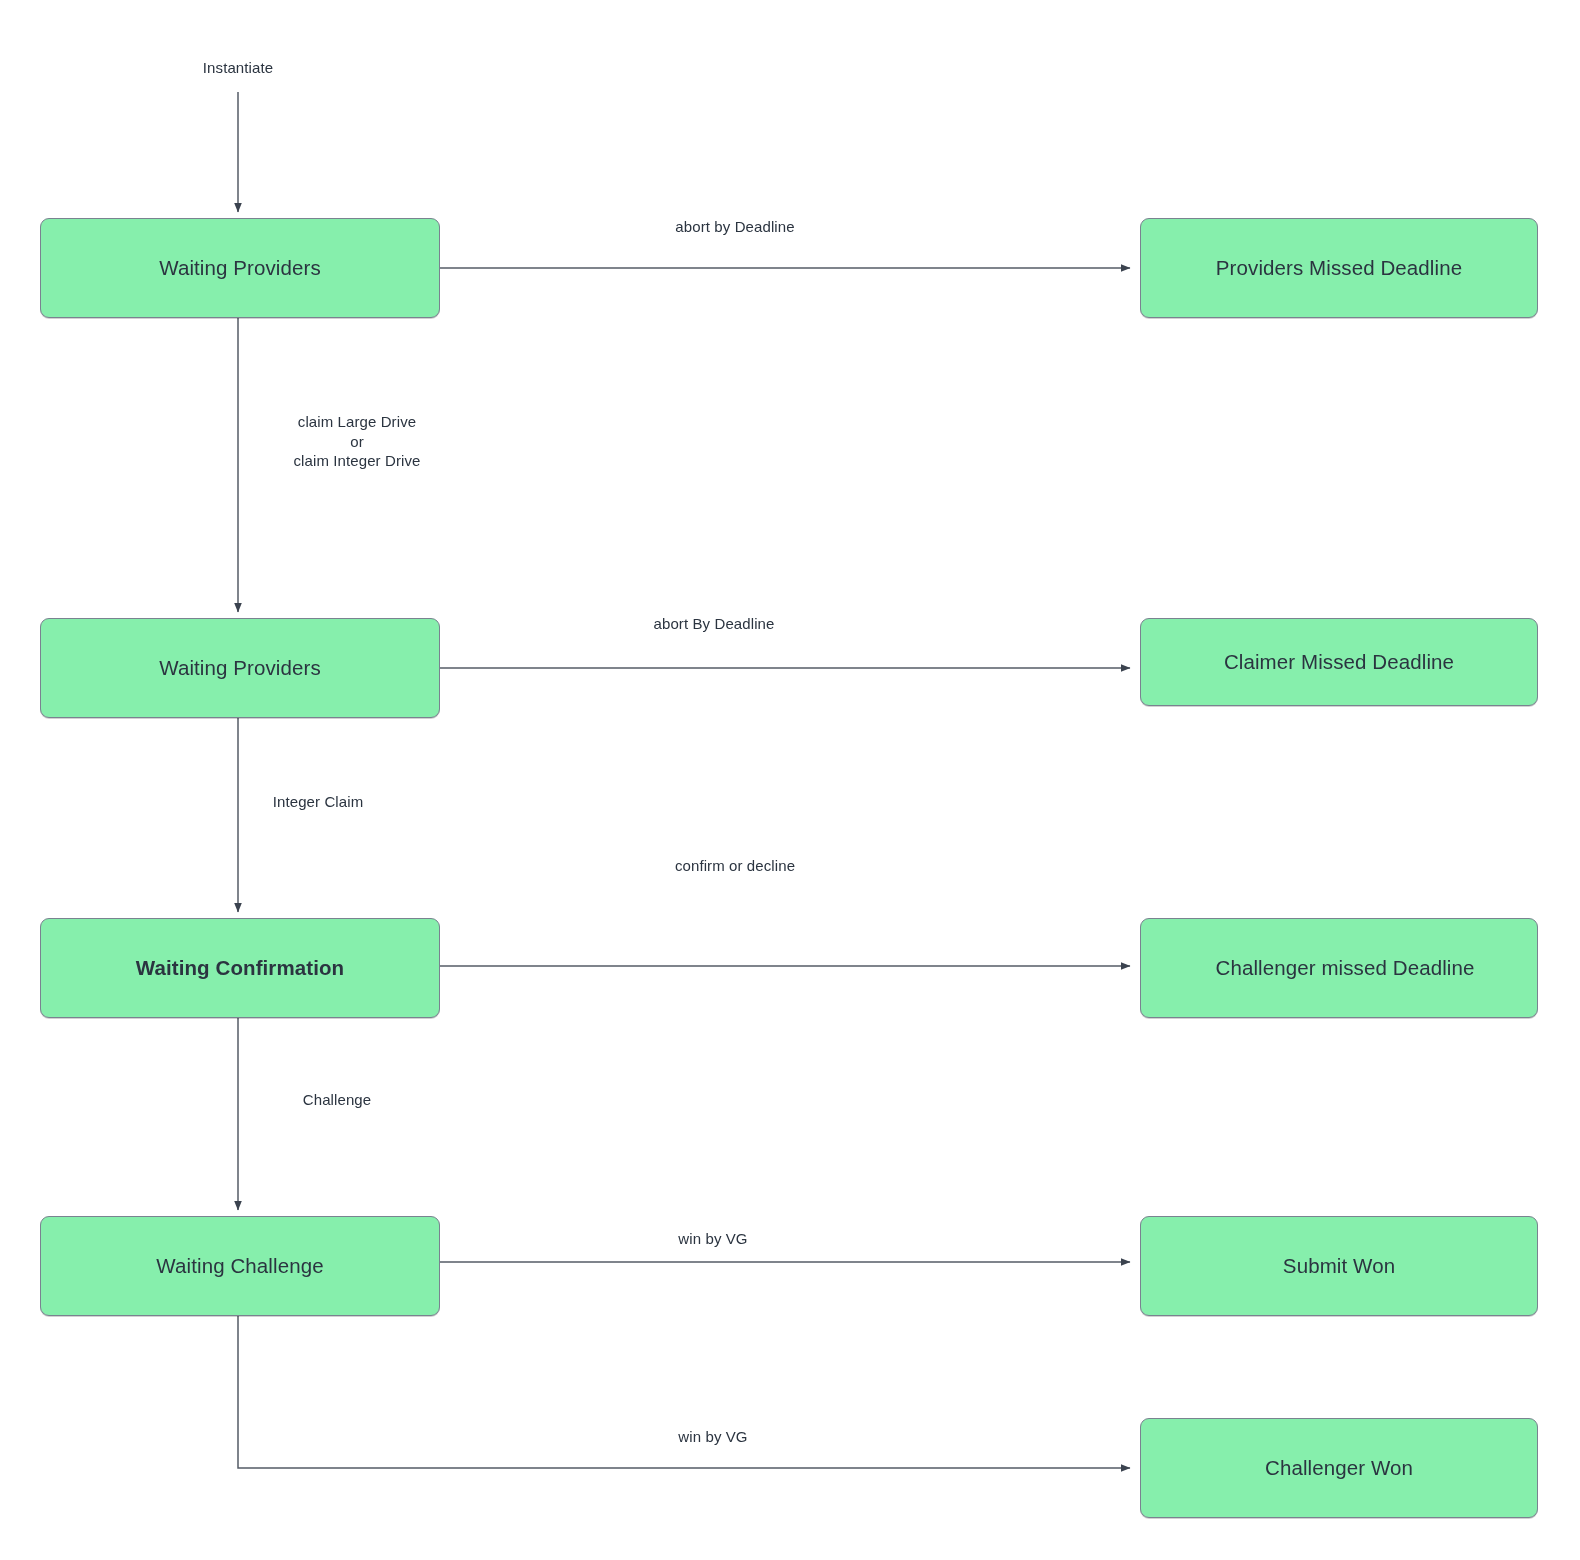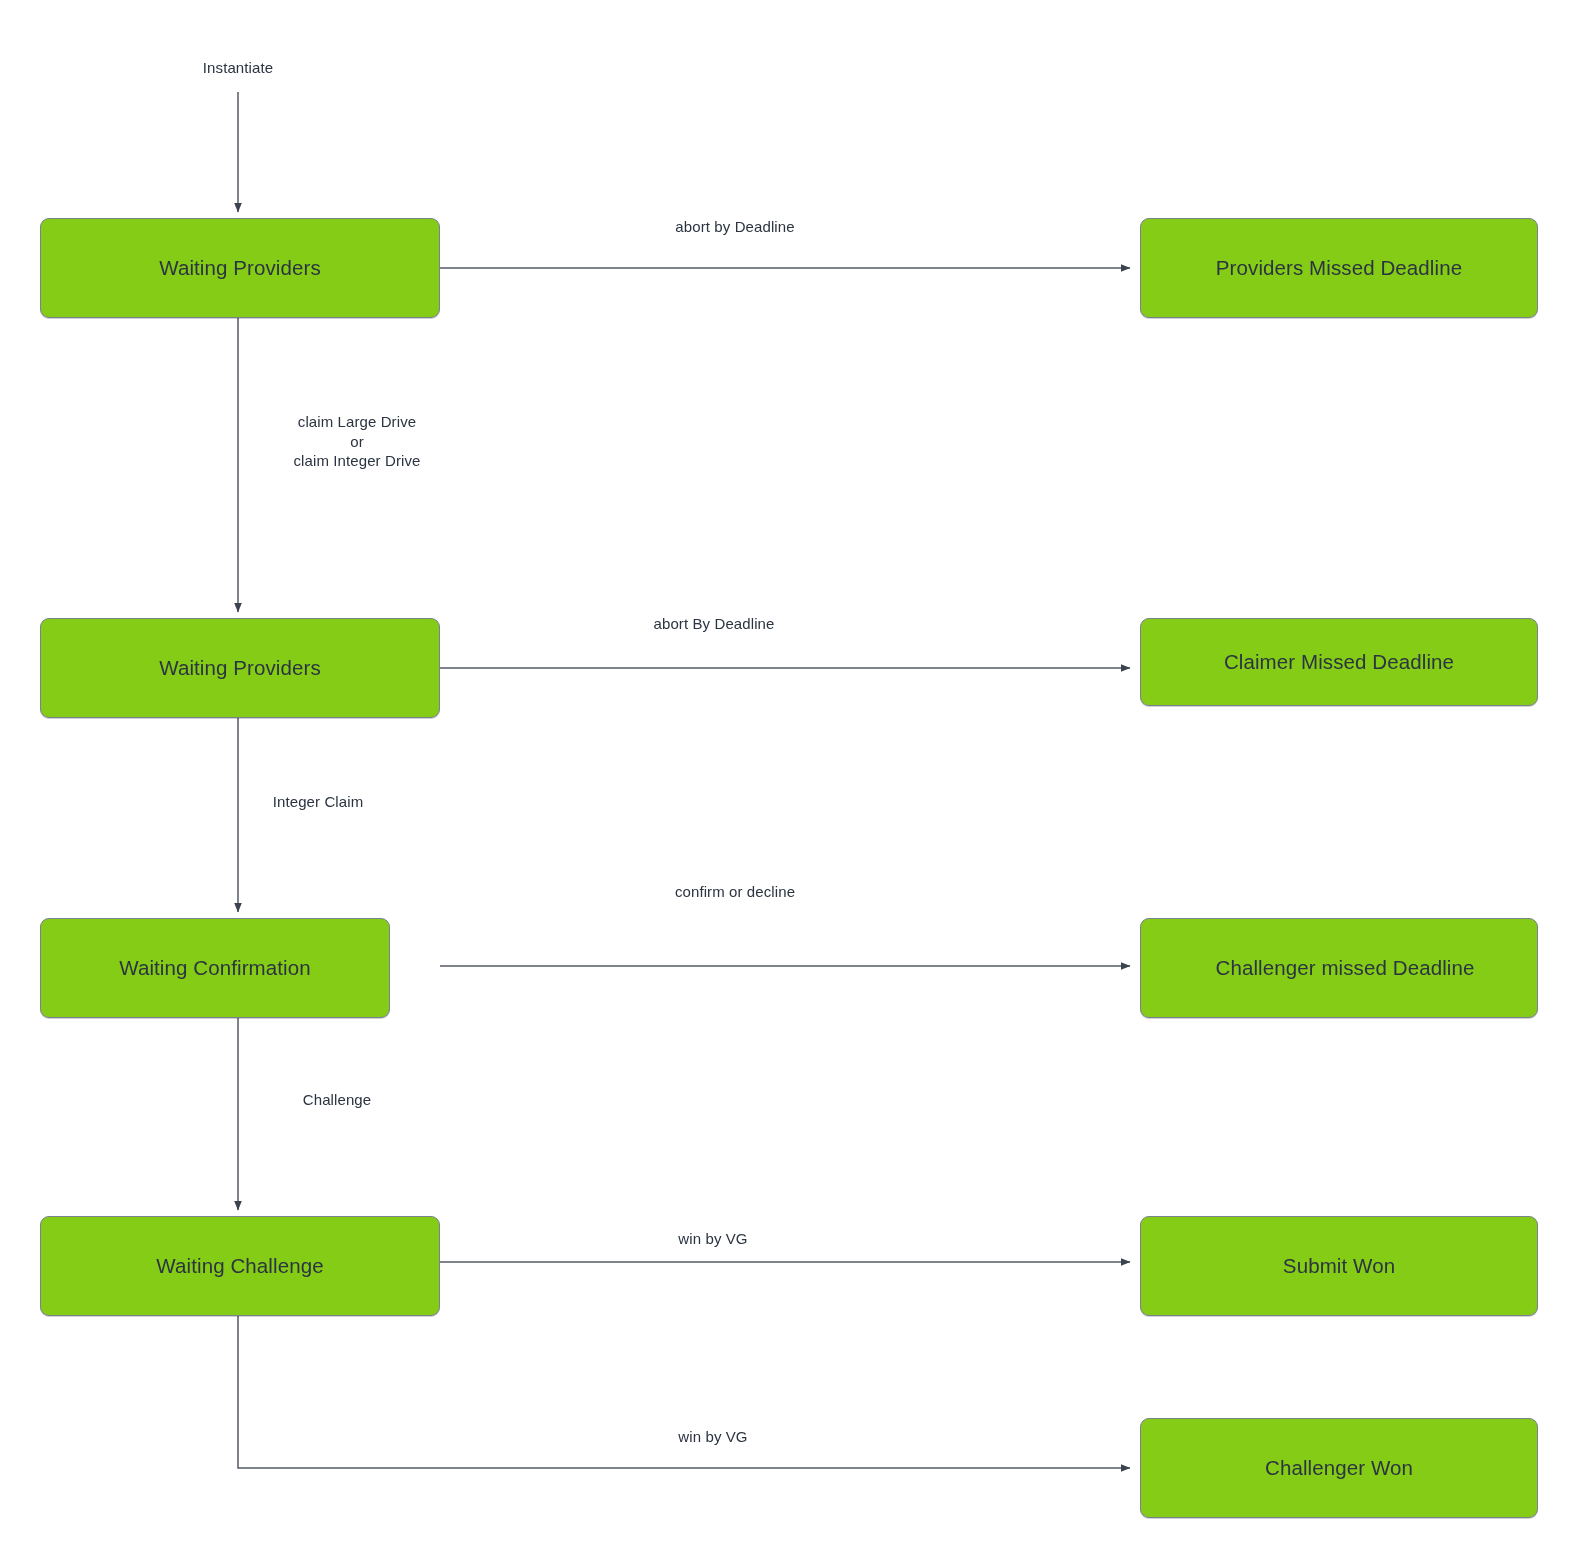--- a/index.html
+++ b/index.html
@@ -24,21 +24,21 @@
     top: 0;
     width: 1580px;
     height: 1560px;
     pointer-events: none;
   }
   .node {
     position: absolute;
     box-sizing: border-box;
     border: 1.4px solid #7a8290;
     border-radius: 9px;
-    background: #84cc16;
+    background: #86efac;
     display: flex;
     align-items: center;
     justify-content: center;
     box-shadow: 0 1px 0 rgba(0,0,0,0.18);
   }
   .node-label {
     font-size: 20.5px;
     line-height: 1.25;
     color: #2b3440;
     text-align: center;
@@ -98,21 +98,21 @@
   </div>
 
   <div class="node" style="left:40px; top:618px; width:400px; height:100px;">
     <span class="node-label">Waiting Providers</span>
   </div>
 
   <div class="node" style="left:1140px; top:618px; width:398px; height:88px;">
     <span class="node-label">Claimer Missed Deadline</span>
   </div>
 
-  <div class="node" style="left:40px; top:918px; width:350px; height:100px;">
+  <div class="node" style="left:40px; top:918px; width:400px; height:100px;font-weight:bold;">
     <span class="node-label">Waiting Confirmation</span>
   </div>
 
   <div class="node" style="left:1140px; top:918px; width:398px; height:100px;padding-left:12px;">
     <span class="node-label">Challenger missed Deadline</span>
   </div>
 
   <div class="node" style="left:40px; top:1216px; width:400px; height:100px;">
     <span class="node-label">Waiting Challenge</span>
   </div>
@@ -130,21 +130,21 @@
   <div class="edge-label" style="left:735px; top:227px;">abort by Deadline</div>
 
   <div class="edge-label" style="left:357px; top:441px;">claim Large Drive
 or
 claim Integer Drive</div>
 
   <div class="edge-label" style="left:714px; top:624px;">abort By Deadline</div>
 
   <div class="edge-label" style="left:318px; top:802px;">Integer Claim</div>
 
-  <div class="edge-label" style="left:735px; top:892px;">confirm or decline</div>
+  <div class="edge-label" style="left:735px; top:866px;">confirm or decline</div>
 
   <div class="edge-label" style="left:337px; top:1100px;">Challenge</div>
 
   <div class="edge-label" style="left:713px; top:1239px;">win by VG</div>
 
   <div class="edge-label" style="left:713px; top:1437px;">win by VG</div>
 
 </div>
 
 </body></html>

